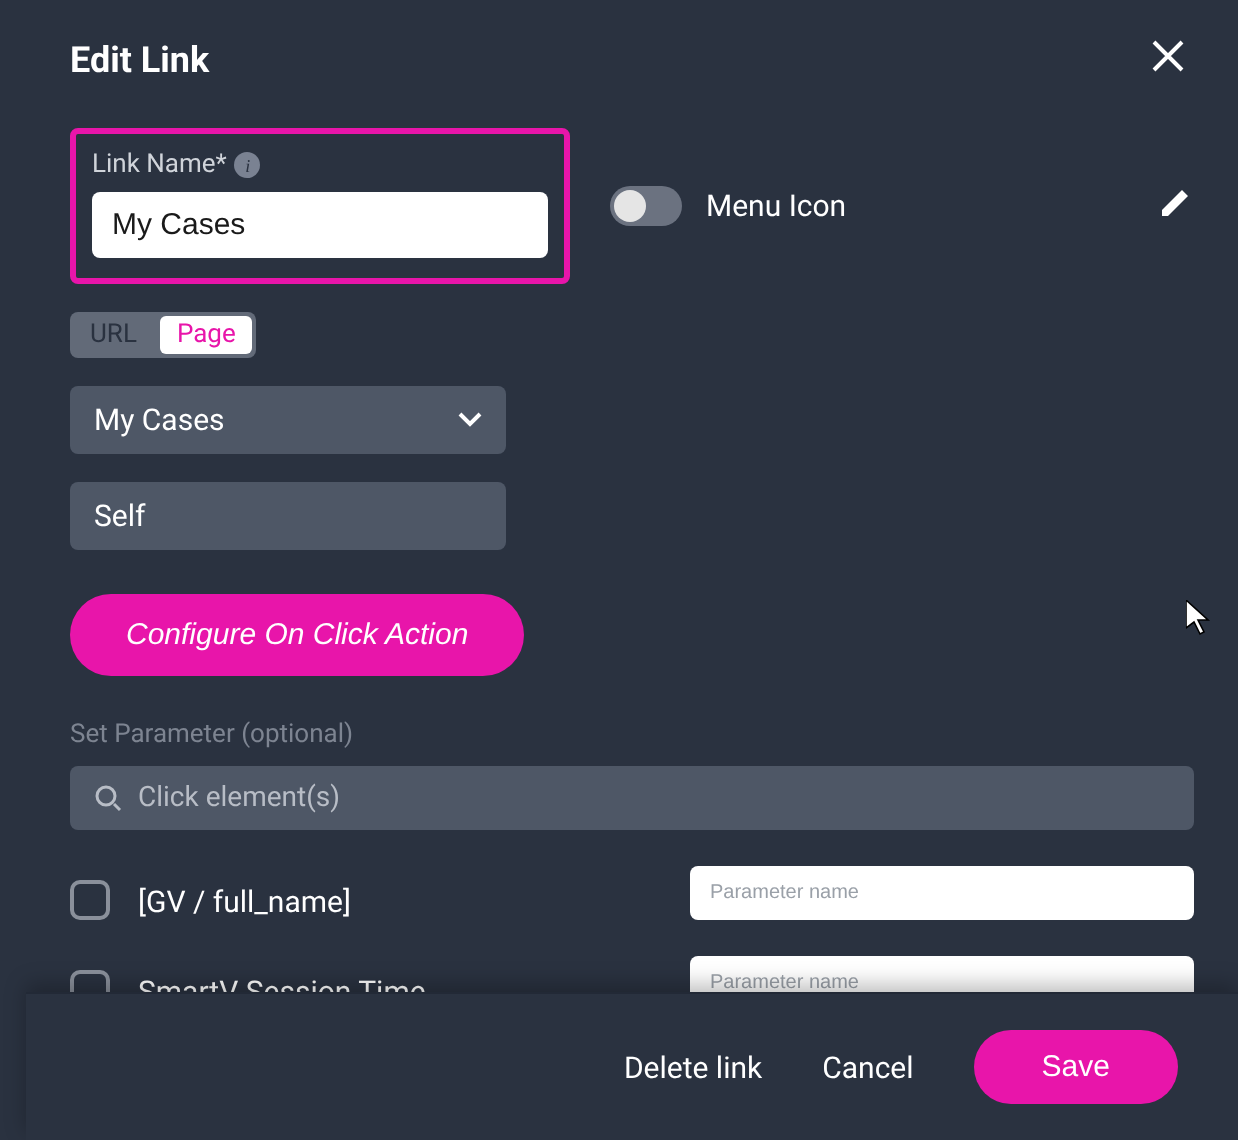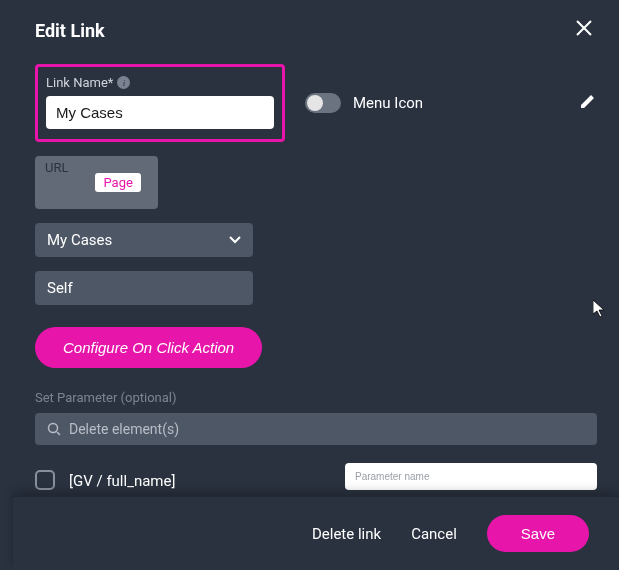--- a/index.html
+++ b/index.html
@@ -127,21 +127,21 @@
   font-size: 13px;
   cursor: pointer;
 }
 .tab.url {
   color: #2a3240;
 }
 .tab.page {
   background: #fff;
   color: #e815aa;
   border-radius: 3px;
-  margin: 17px;
+  margin: 2px;
   padding: 2px 8px;
 }
 .select {
   width: 218px;
   background: #4e5766;
   color: #fff;
   padding: 8px 12px;
   border-radius: 4px;
   font-size: 15px;
   margin-top: 14px;
@@ -301,21 +301,21 @@
 
     <button class="primary-btn">Configure On Click Action</button>
 
     <div class="section-label">Set Parameter (optional)</div>
 
     <div class="search-bar">
       <svg width="14" height="14" viewBox="0 0 14 14">
           <circle cx="6" cy="6" r="4.5" stroke="#b8bdc6" stroke-width="1.5" fill="none"></circle>
           <path d="M10 10 L13 13" stroke="#b8bdc6" stroke-width="1.5"></path>
         </svg>
-      <span>Delete element(s)</span>
+      <span>Click element(s)</span>
     </div>
 
     <div class="param-row">
       <div class="checkbox"></div>
       <div class="param-label">[GV / full_name]</div>
       <input class="param-input" placeholder="Parameter name" style="">
     </div>
 
     <div class="param-row cut">
       <div class="checkbox"></div>

